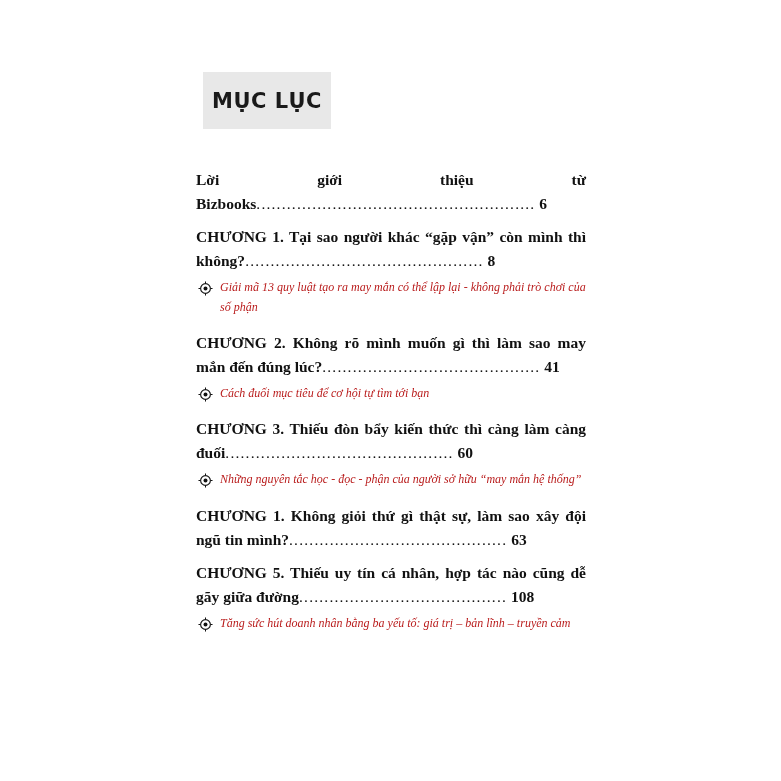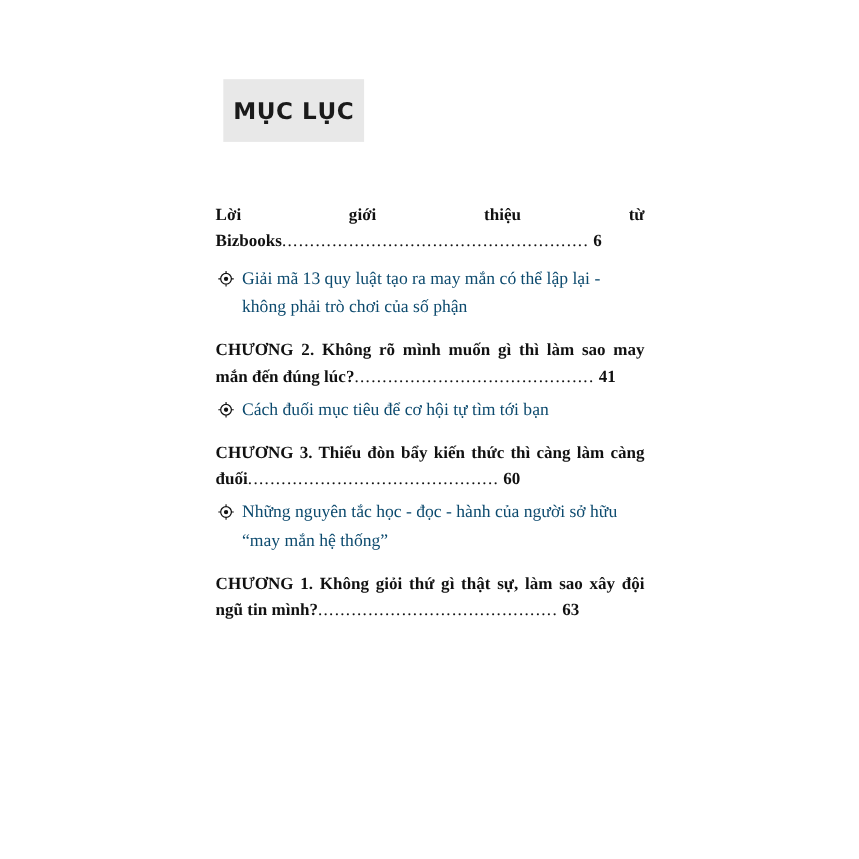--- a/index.html
+++ b/index.html
@@ -38,21 +38,21 @@
     font-family: "DejaVu Sans", sans-serif;
     font-weight: bold;
     font-size: 21px;
     letter-spacing: 0.5px;
     color: #1a1a1a;
   }
 
   .toc {
     position: absolute;
     left: 196px;
-    top: 184px;
+    top: 168px;
     width: 390px;
   }
 
   .entry {
     margin-bottom: 9px;
   }
 
   .entry-main {
     font-family: "Liberation Serif", serif;
     font-weight: bold;
@@ -75,23 +75,24 @@
 
   .pagenum {
     font-weight: bold;
   }
 
   .sub {
     margin-top: 5px;
     margin-bottom: 14px;
     padding-left: 24px;
     position: relative;
-    font-size: 16px;
+    font-style: italic;
+    font-size: 12px;
     line-height: 1.62;
-    color: #0c4a6e;
+    color: #b91c1c;
     font-family: "Liberation Serif", serif;
   }
 
   .sub .bullet-icon {
     position: absolute;
     left: 2px;
     top: 3px;
     width: 15px;
     height: 15px;
     display: inline-block;
@@ -110,20 +111,21 @@
     <span class="title-text">MỤC LỤC</span>
   </div>
 
   <div class="toc">
 
     <div class="entry">
       <div class="entry-main"><span class="lead">Lời giới thiệu từ Bizbooks</span><span class="dots">.......................................................</span> <span class="pagenum">6</span></div>
     </div>
 
     <div class="entry">
+      <div class="entry-main"><span class="lead">CHƯƠNG 1. Tại sao người khác “gặp vận” còn mình thì không?</span><span class="dots">...............................................</span> <span class="pagenum">8</span></div>
       <div class="sub">
         <span class="bullet-icon">
           <svg width="15" height="15" viewBox="0 0 16 16">
             <circle cx="8" cy="8" r="5.2" fill="none" stroke="#111" stroke-width="1.2"></circle>
             <circle cx="8" cy="8" r="2.1" fill="#111"></circle>
             <line x1="8" y1="0.5" x2="8" y2="2.6" stroke="#111" stroke-width="1.1"></line>
             <line x1="8" y1="13.4" x2="8" y2="15.5" stroke="#111" stroke-width="1.1"></line>
             <line x1="0.5" y1="8" x2="2.6" y2="8" stroke="#111" stroke-width="1.1"></line>
             <line x1="13.4" y1="8" x2="15.5" y2="8" stroke="#111" stroke-width="1.1"></line>
           </svg>
@@ -155,25 +157,39 @@
         <span class="bullet-icon">
           <svg width="15" height="15" viewBox="0 0 16 16">
             <circle cx="8" cy="8" r="5.2" fill="none" stroke="#111" stroke-width="1.2"></circle>
             <circle cx="8" cy="8" r="2.1" fill="#111"></circle>
             <line x1="8" y1="0.5" x2="8" y2="2.6" stroke="#111" stroke-width="1.1"></line>
             <line x1="8" y1="13.4" x2="8" y2="15.5" stroke="#111" stroke-width="1.1"></line>
             <line x1="0.5" y1="8" x2="2.6" y2="8" stroke="#111" stroke-width="1.1"></line>
             <line x1="13.4" y1="8" x2="15.5" y2="8" stroke="#111" stroke-width="1.1"></line>
           </svg>
         </span>
-        <span class="sub-text">Những nguyên tắc học - đọc - hành của người sở hữu “may mắn hệ thống”</span>
+        <span class="sub-text">Những nguyên tắc học - đọc - phận của người sở hữu “may mắn hệ thống”</span>
       </div>
     </div>
 
     <div class="entry">
       <div class="entry-main"><span class="lead">CHƯƠNG 1. Không giỏi thứ gì thật sự, làm sao xây đội ngũ tin mình?</span><span class="dots">...........................................</span> <span class="pagenum">63</span></div>
     </div>
 
     <div class="entry">
+      <div class="entry-main"><span class="lead">CHƯƠNG 5. Thiếu uy tín cá nhân, hợp tác nào cũng dễ gãy giữa đường</span><span class="dots">.........................................</span> <span class="pagenum">108</span></div>
+      <div class="sub">
+        <span class="bullet-icon">
+          <svg width="15" height="15" viewBox="0 0 16 16">
+            <circle cx="8" cy="8" r="5.2" fill="none" stroke="#111" stroke-width="1.2"></circle>
+            <circle cx="8" cy="8" r="2.1" fill="#111"></circle>
+            <line x1="8" y1="0.5" x2="8" y2="2.6" stroke="#111" stroke-width="1.1"></line>
+            <line x1="8" y1="13.4" x2="8" y2="15.5" stroke="#111" stroke-width="1.1"></line>
+            <line x1="0.5" y1="8" x2="2.6" y2="8" stroke="#111" stroke-width="1.1"></line>
+            <line x1="13.4" y1="8" x2="15.5" y2="8" stroke="#111" stroke-width="1.1"></line>
+          </svg>
+        </span>
+        <span class="sub-text">Tăng sức hút doanh nhân bằng ba yếu tố: giá trị – bản lĩnh – truyền cảm</span>
+      </div>
     </div>
 
   </div>
 </div>
 
 </body></html>

